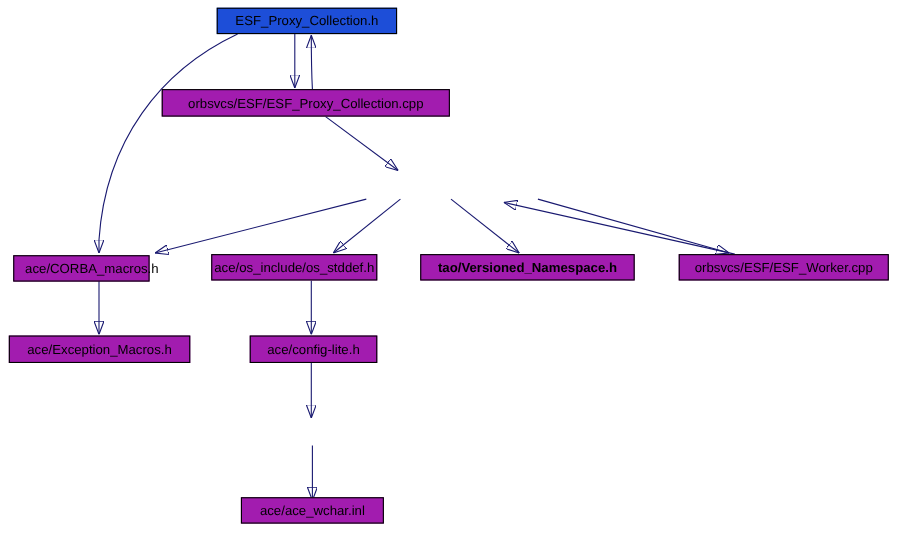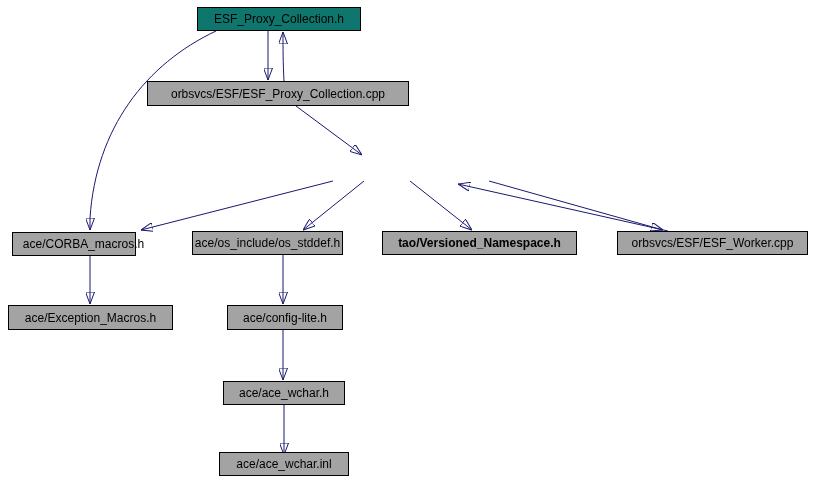--- a/index.html
+++ b/index.html
@@ -24,32 +24,32 @@
   }
   .edges path {
     fill: none;
     stroke: #191970;
     stroke-width: 1;
   }
   .node {
     position: absolute;
     box-sizing: border-box;
     border: 1px solid #000000;
-    background: #a3a3a3;
+    background: #a21caf;
     color: #000000;
     font-size: 12px;
     line-height: 1;
     display: flex;
     align-items: center;
     justify-content: center;
     white-space: nowrap;
     cursor: pointer;
   }
   .node.root {
-    background: #0f766e;
+    background: #1d4ed8;
     cursor: default;
   }
   
   #n0  { left: 197px; top: 7px;   width: 164px; height: 24px; }
   #n1  { left: 147px; top: 81px;  width: 262px; height: 25px; }
   #n2  { left: 297px; top: 156px; width: 190px; height: 25px; }
   #n3  { left: 12px;  top: 232px; width: 124px; height: 24px; padding-left: 19px; }
   #n4  { left: 192px; top: 231px; width: 151px; height: 24px; }
   #n5  { left: 382px; top: 231px; width: 195px; height: 24px; font-weight: bold; }
   #n6  { left: 617px; top: 231px; width: 191px; height: 24px; }
@@ -86,16 +86,15 @@
   </svg>
 
   <div class="node root" id="n0">ESF_Proxy_Collection.h</div>
   <div class="node" id="n1">orbsvcs/ESF/ESF_Proxy_Collection.cpp</div>
   <div class="node" id="n3">ace/CORBA_macros.h</div>
   <div class="node" id="n4">ace/os_include/os_stddef.h</div>
   <div class="node" id="n5">tao/Versioned_Namespace.h</div>
   <div class="node" id="n7">ace/Exception_Macros.h</div>
   <div class="node" id="n6">orbsvcs/ESF/ESF_Worker.cpp</div>
   <div class="node" id="n8">ace/config-lite.h</div>
-  <div class="node" id="n9">ace/ace_wchar.h</div>
   <div class="node" id="n10">ace/ace_wchar.inl</div>
 
 </div>
 
 </body></html>

